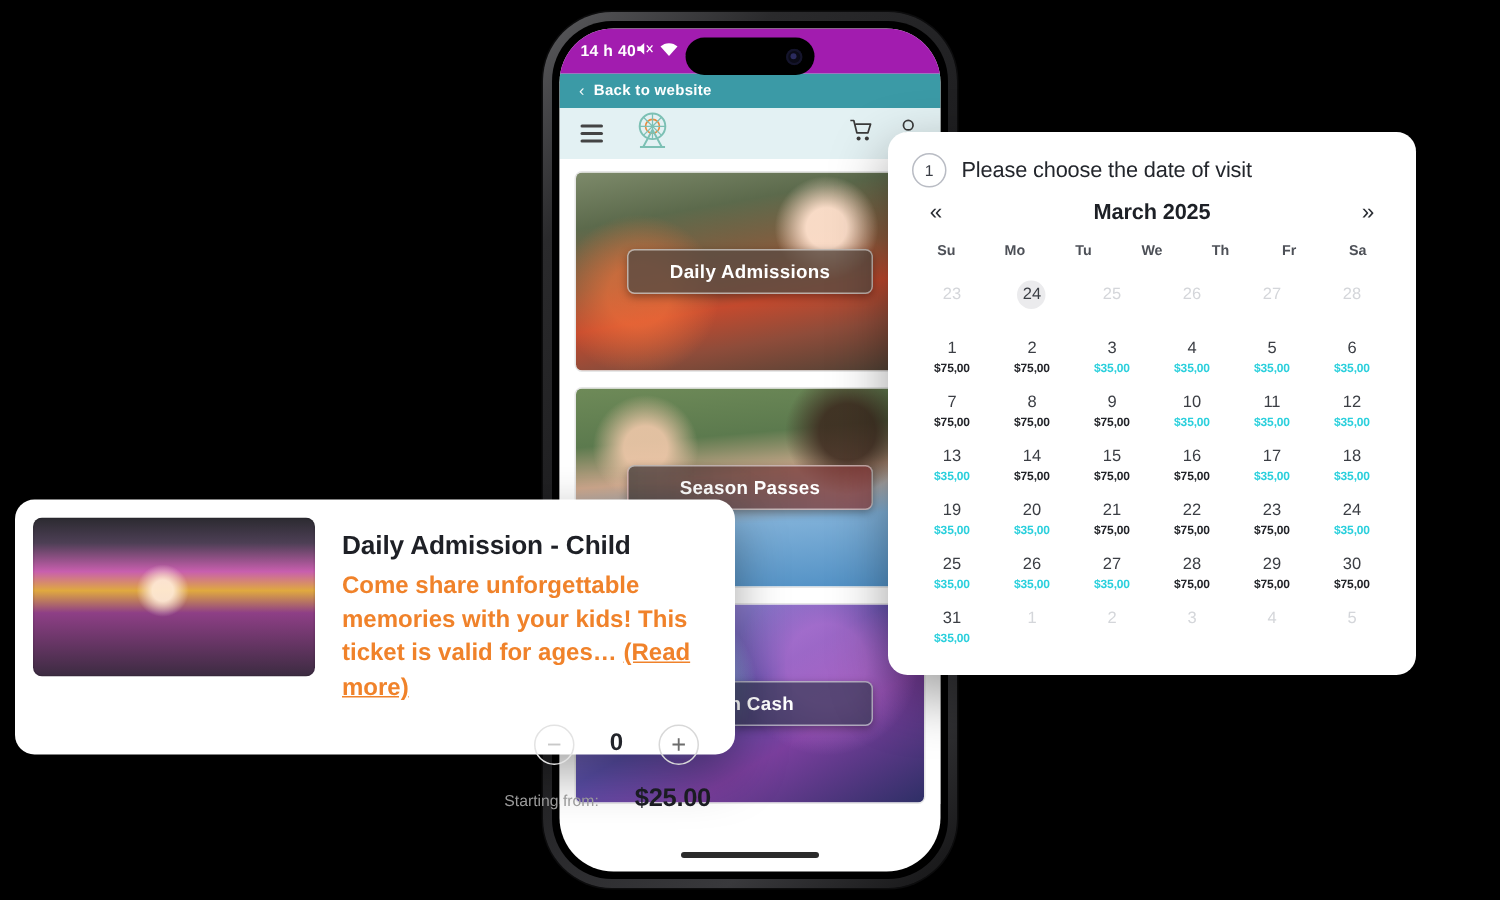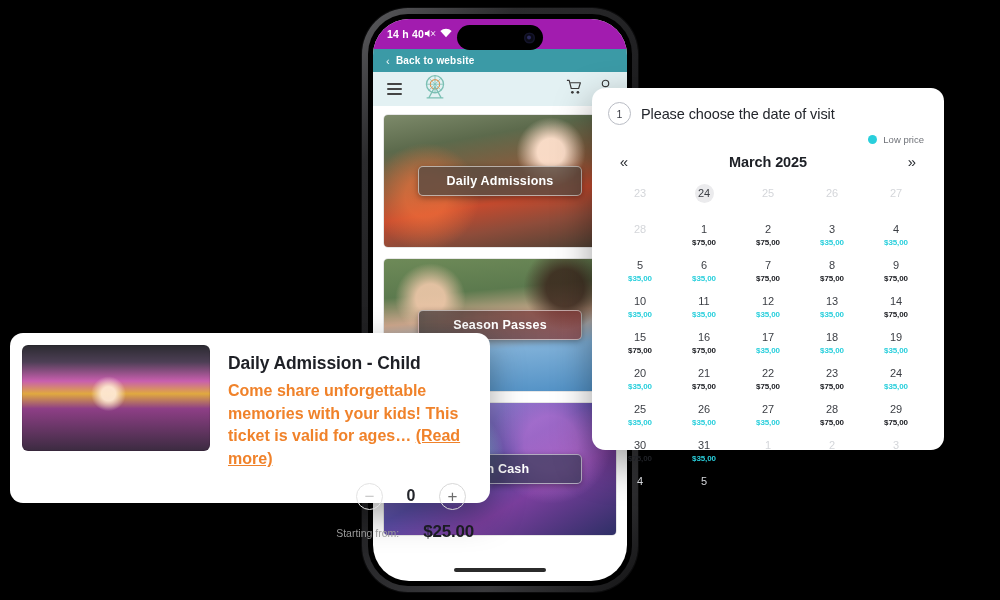--- a/index.html
+++ b/index.html
@@ -358,21 +358,21 @@
     text-align: center;
   }
   .dow {
     font-size: 9.5px;
     color: #4d5057;
     font-weight: 600;
   }
   .cal-grid {
     margin-top: 6px;
     display: grid;
-    grid-template-columns: repeat(5, 1fr);
+    grid-template-columns: repeat(6, 1fr);
     row-gap: 2px;
   }
   .cell {
     text-align: center;
     padding-top: 7px;
     height: 34px;
     box-sizing: border-box;
     cursor: pointer;
   }
   .cell.muted { cursor: default; }
@@ -517,31 +517,36 @@
       </div>
     </div>
   </div>
 
   <div id="calendar-panel">
     <div class="cal-head">
       <div class="step-badge">1</div>
       <div class="cal-title">Please choose the date of visit</div>
     </div>
 
-    <div class="legend">
-      <span class="legend-dot" style="background: rgb(41, 207, 220);"></span>
-      <span class="legend-label">Low price</span>
-    </div>
 
     <div class="month-row">
       <div class="month-arrow">«</div>
       <div class="month-name">March 2025</div>
       <div class="month-arrow">»</div>
     </div>
 
+    <div class="dow-row">
+      <div class="dow">Su</div>
+      <div class="dow">Mo</div>
+      <div class="dow">Tu</div>
+      <div class="dow">We</div>
+      <div class="dow">Th</div>
+      <div class="dow">Fr</div>
+      <div class="dow">Sa</div>
+    </div>
 
     <div class="cal-grid" id="cal-grid">
         <div class="cell muted"><span class="num">23</span></div>
         <div class="cell today"><span class="num">24</span></div>
         <div class="cell muted"><span class="num">25</span></div>
         <div class="cell muted"><span class="num">26</span></div>
         <div class="cell muted"><span class="num">27</span></div>
         <div class="cell muted"><span class="num">28</span></div>
         <div class="cell"><span class="num">1</span><span class="amt normal">$75,00</span></div>
         <div class="cell"><span class="num">2</span><span class="amt normal">$75,00</span></div>

